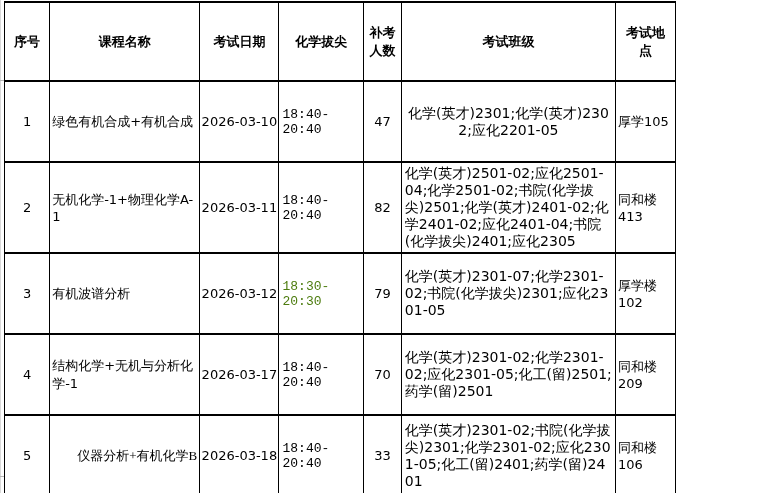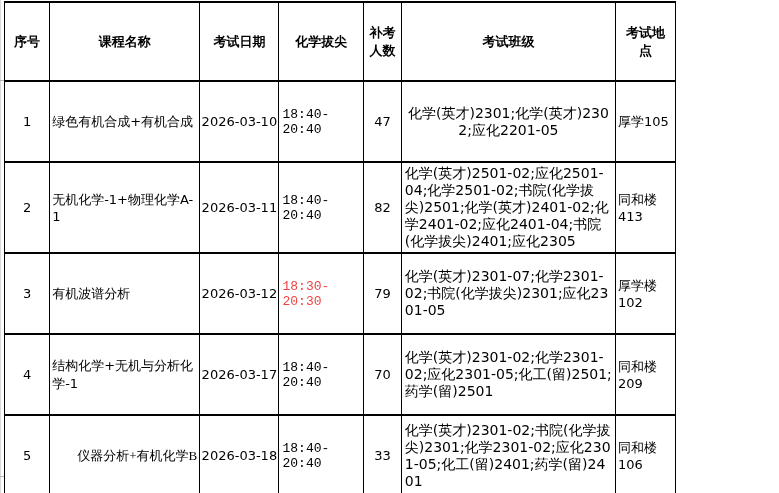--- a/index.html
+++ b/index.html
@@ -32,21 +32,21 @@
     font-size:13px;
     text-align:center;
     padding:0 5px;
     line-height:18px;
   }
   td { font-size:13px; }
   td.c-no, td.c-date, td.c-count { text-align:center; }
   td.c-course { text-align:left; padding:0 2px; }
   td.c-course.align-left { text-align:right;font-family:Liberation Serif, serif; }
   td.c-time { text-align:left; padding-left:3px;font-family:Liberation Mono, monospace; }
-  td.c-time.red { color:#ef4444; }
+  td.c-time.red { color:#4d7c0f; }
   td.c-classes {
     font-size:14px;
     line-height:17px;
     text-align:left;
     padding:2px 3px;
     word-break:break-all;
   }
   td.c-classes.align-center { text-align:center; }
   td.c-location { text-align:left; padding-left:2px; }
   

